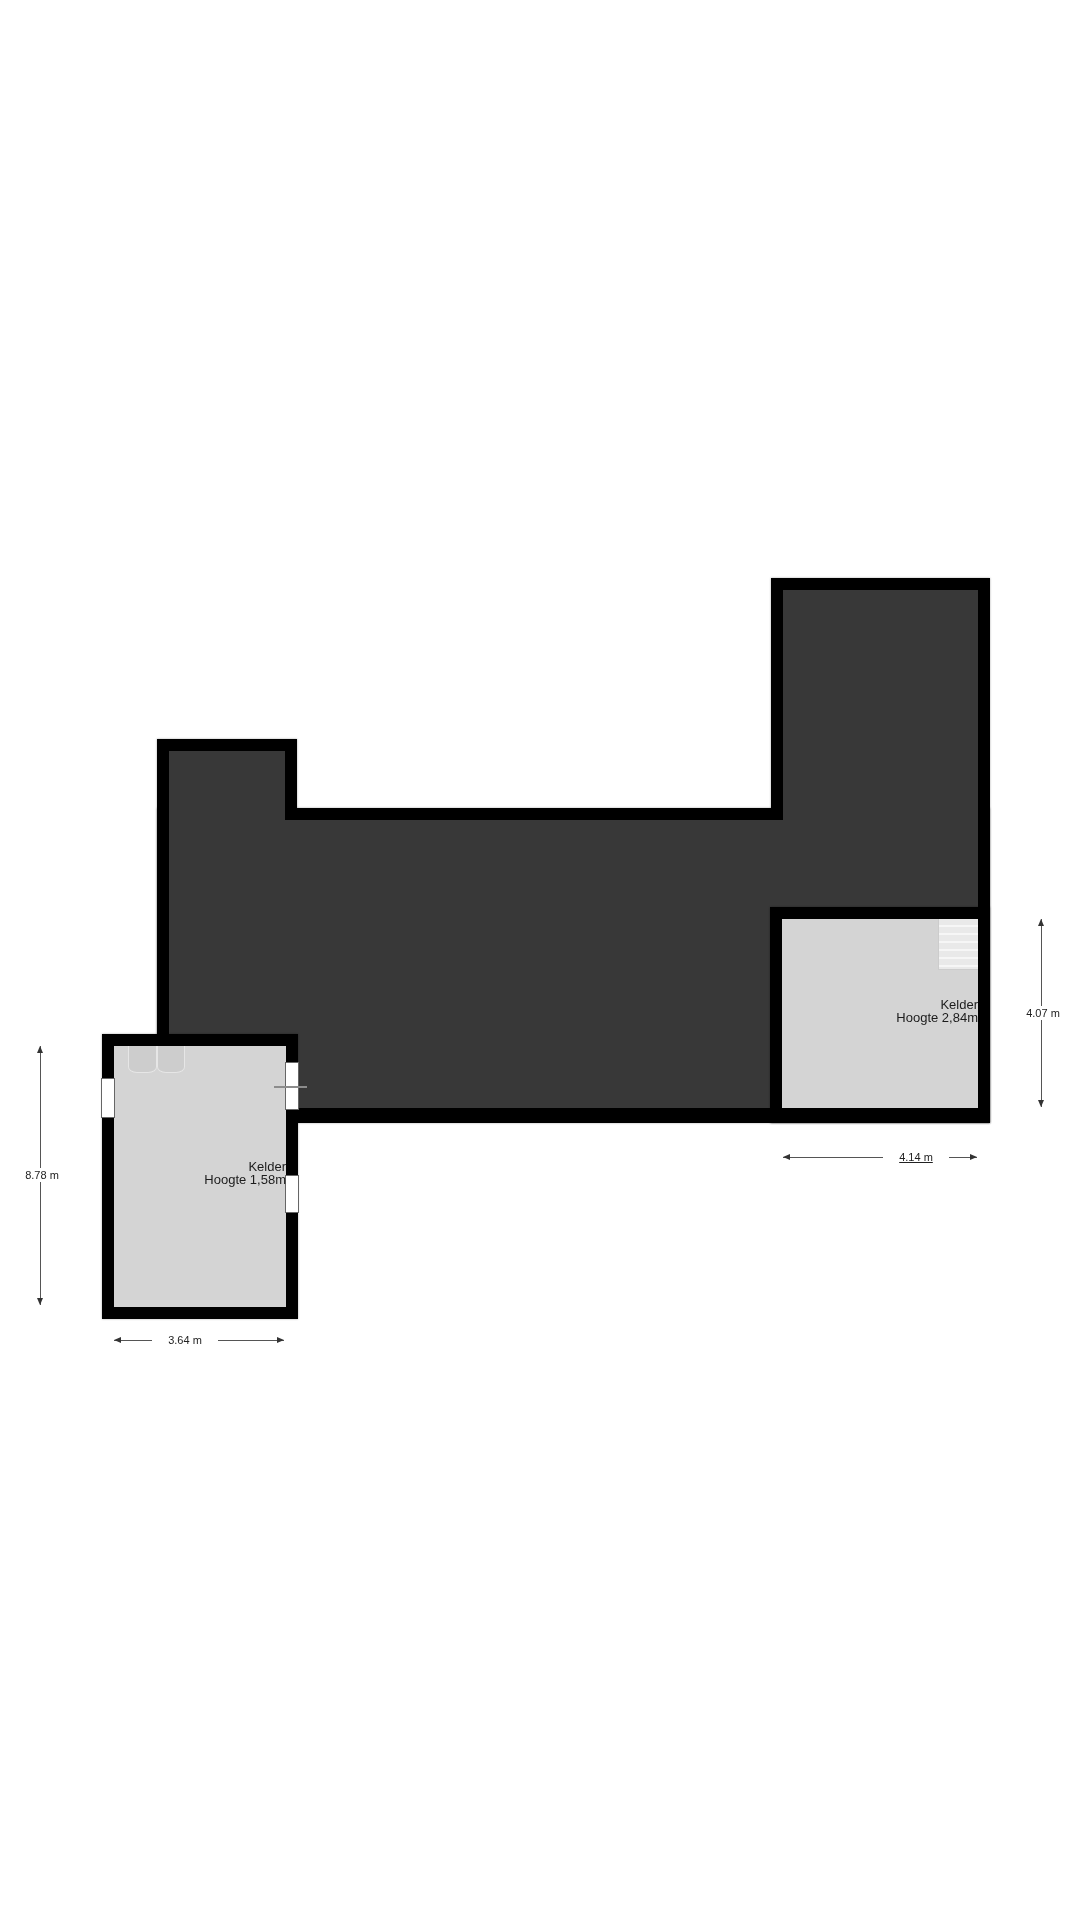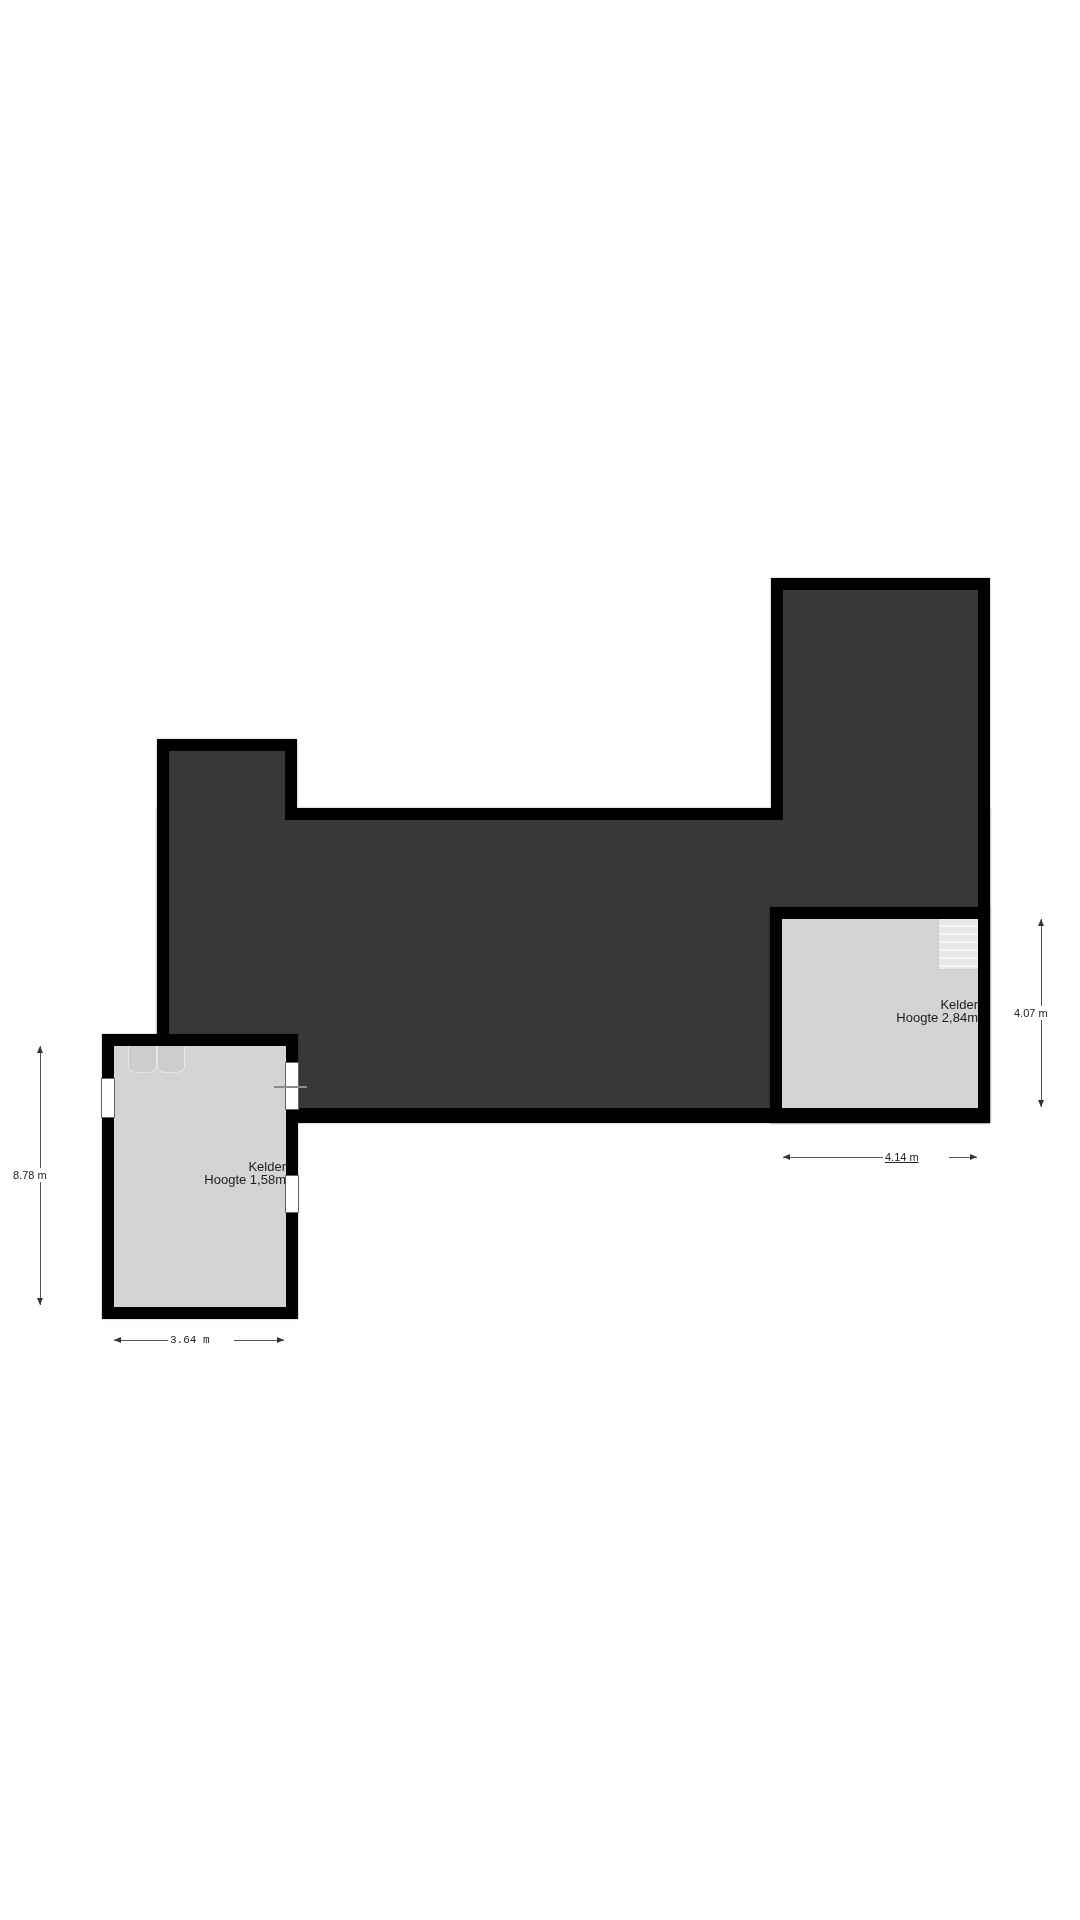--- a/index.html
+++ b/index.html
@@ -11,21 +11,21 @@
   .wall{position:absolute;background:#000000;box-shadow:0 0 2px rgba(0,0,0,.35);}
   
   .dark{position:absolute;background:#383838;}
   
   .room{position:absolute;background:#d4d4d4;}
   
   .room-label{
     position:absolute;text-align:right;color:#1c1c1c;font-size:13px;line-height:13px;
   }
   .dim-label{
-    position:absolute;text-align:left;color:#222222;font-size:11px;line-height:14px;
+    position:absolute;text-align:center;color:#222222;font-size:11px;line-height:14px;
     background:#ffffff;padding:0 2px;
   }
   
   .dim-line-h{position:absolute;height:1px;background:#555555;}
   .dim-line-v{position:absolute;width:1px;background:#555555;}
   .arr{position:absolute;width:0;height:0;}
   .arr-left {border-top:3px solid transparent;border-bottom:3px solid transparent;border-right:7px solid #333333;}
   .arr-right{border-top:3px solid transparent;border-bottom:3px solid transparent;border-left:7px solid #333333;}
   .arr-up   {border-left:3px solid transparent;border-right:3px solid transparent;border-bottom:7px solid #333333;}
   .arr-down {border-left:3px solid transparent;border-right:3px solid transparent;border-top:7px solid #333333;}
@@ -85,21 +85,21 @@
     <div class="dim-line-v" style="left:40px;top:1046px;height:259px;"></div>
     <div class="arr arr-up" style="left:37px;top:1046px;"></div>
     <div class="arr arr-down" style="left:37px;top:1298px;"></div>
     <div class="dim-label" style="left:11px;top:1168px;width:58px;">8.78 m</div>
   </div>
 
   <div>
     <div class="dim-line-h" style="left:114px;top:1340px;width:170px;"></div>
     <div class="arr arr-left" style="left:114px;top:1337px;"></div>
     <div class="arr arr-right" style="left:277px;top:1337px;"></div>
-    <div class="dim-label" style="left:168px;top:1333px;width:62px;font-family:Liberation Mono, monospace;">3.64 m</div>
+    <div class="dim-label" style="left:152px;top:1333px;width:62px;">3.64 m</div>
   </div>
 
   <div>
     <div class="dim-line-h" style="left:783px;top:1157px;width:194px;"></div>
     <div class="arr arr-left" style="left:783px;top:1154px;"></div>
     <div class="arr arr-right" style="left:970px;top:1154px;"></div>
     <div class="dim-label" style="left:883px;top:1150px;width:62px;text-decoration:underline;">4.14 m</div>
   </div>
 
   <div>

